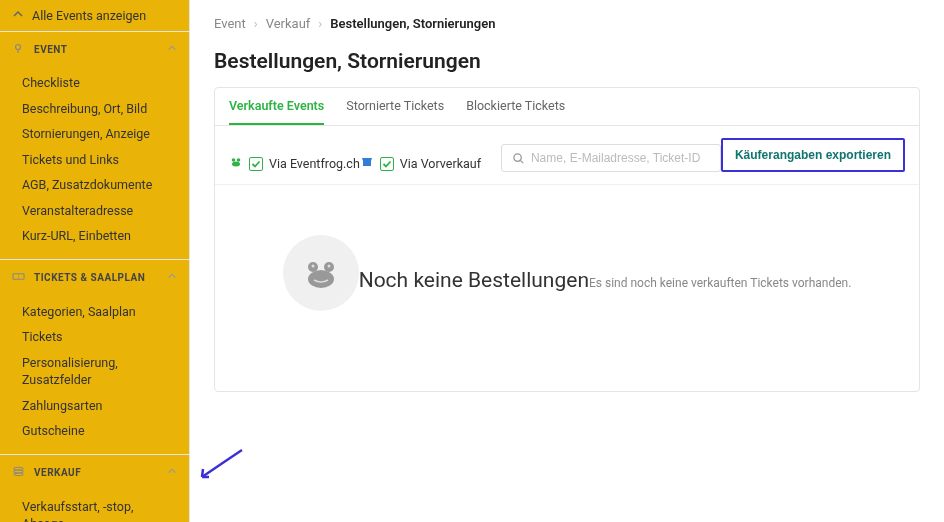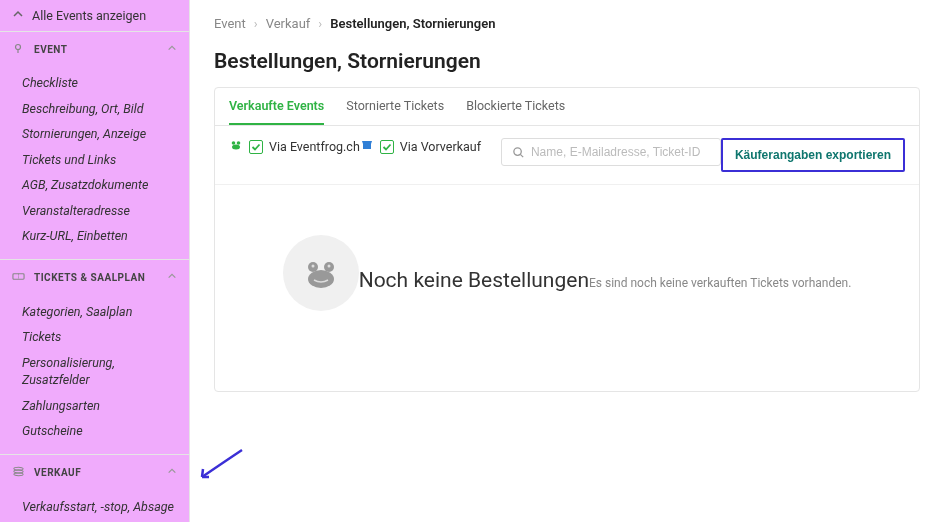--- a/index.html
+++ b/index.html
@@ -1,38 +1,38 @@
 <!DOCTYPE html>
 <html><head>
 <meta charset="utf-8">
 <style>
 * { box-sizing: border-box; margin: 0; padding: 0; }
 body { font-family: -apple-system, BlinkMacSystemFont, "Segoe UI", Roboto, sans-serif; font-size: 13px; color: #333; background: #fff; }
 .container { display: flex; width: 944px; height: 522px; }
-.sidebar { width: 190px; border-right: 1px solid #e5e5e5; overflow-y: auto; background: #f0abfc; }
+.sidebar { width: 190px; border-right: 1px solid #e5e5e5; overflow-y: auto; background: #eab308; }
 .sidebar-top { display: flex; align-items: center; padding: 8px 12px; border-bottom: 1px solid #e5e5e5; cursor: pointer; }
 .sidebar-top .chev { margin-right: 8px; color: #666; }
 .sidebar-top-label { font-size: 12.5px; color: #333; }
 .sidebar-section { border-bottom: 1px solid #e5e5e5; }
 .sidebar-section-header { display: flex; align-items: center; padding: 10px 12px; font-size: 10px; font-weight: 700; letter-spacing: 0.5px; color: #444; cursor: pointer; }
 .sidebar-section-header .sec-icon { margin-right: 8px; color: #888; width: 14px; }
 .sidebar-section-header .sec-chev { margin-left: auto; color: #999; }
-.sidebar-items { padding: 4px 0 10px 0; font-style: italic; }
+.sidebar-items { padding: 4px 0 10px 0; }
 .sidebar-item { padding: 4px 12px 4px 22px; font-size: 12.5px; color: #333; cursor: pointer; line-height: 1.4; }
 .main { flex: 1; padding: 16px 24px; overflow: hidden; position: relative; }
 .breadcrumb { display: flex; align-items: center; gap: 8px; font-size: 13px; color: #888; margin-bottom: 18px; }
 .breadcrumb .crumb { color: #888; }
 .breadcrumb .crumb.current { color: #222; font-weight: 600; }
 .breadcrumb .sep { color: #bbb; }
 .page-title { font-size: 21px; font-weight: 600; color: #222; margin-bottom: 14px; }
 .panel { border: 1px solid #e5e5e5; border-radius: 4px; background: #fff; }
 .tabs { display: flex; border-bottom: 1px solid #e5e5e5; padding: 0 14px; }
 .tab { padding: 10px 0; margin-right: 22px; font-size: 12.5px; color: #666; cursor: pointer; border-bottom: 2px solid transparent; }
 .tab.active { color: #2fb344; border-bottom-color: #2fb344; font-weight: 600; }
-.filter-row { display: flex; align-items: flex-start; padding: 12px 14px; border-bottom: 1px solid #f0f0f0; }
+.filter-row { display: flex; align-items: flex-end; padding: 12px 14px; border-bottom: 1px solid #f0f0f0; }
 .filter-item { display: flex; align-items: center; gap: 6px; font-size: 12.5px; color: #333; }
 .filter-icon { width: 14px; height: 14px; }
 .checkbox { width: 14px; height: 14px; border: 1.5px solid #2fb344; border-radius: 2px; display: flex; align-items: center; justify-content: center; background: #fff; }
 .checkbox svg { width: 10px; height: 10px; }
 .search-box { margin-left: auto; display: flex; align-items: center; border: 1px solid #ddd; border-radius: 3px; padding: 6px 10px; width: 220px; }
 .search-box svg { width: 13px; height: 13px; color: #999; margin-right: 6px; flex-shrink: 0; }
 .search-box input { border: none; outline: none; font-size: 12px; width: 100%; color: #333; }
 .search-box input::placeholder { color: #bbb; }
 .export-btn { border: 2.5px solid #3b2fd6; background: #fff; padding: 8px 12px; font-size: 12px; font-weight: 600; color: #0f766e; border-radius: 2px; cursor: pointer; white-space: nowrap; }
 .empty-state { display: flex; flex-direction: row; align-items: center; justify-content: center; padding: 50px 20px 60px; }

